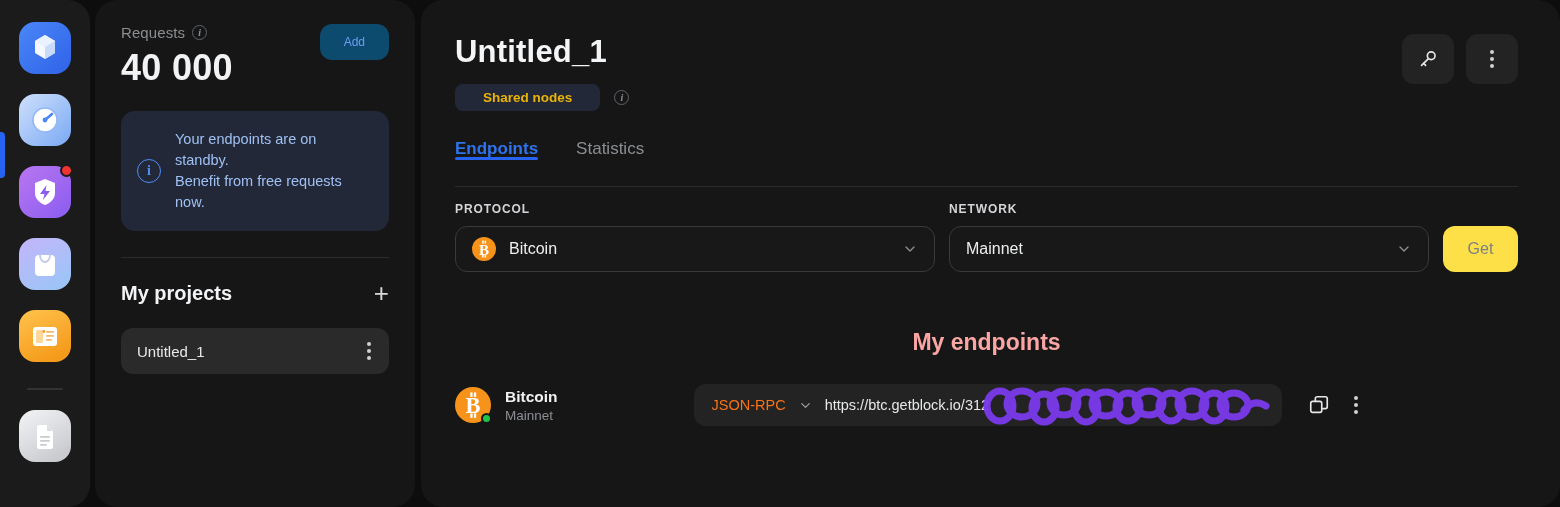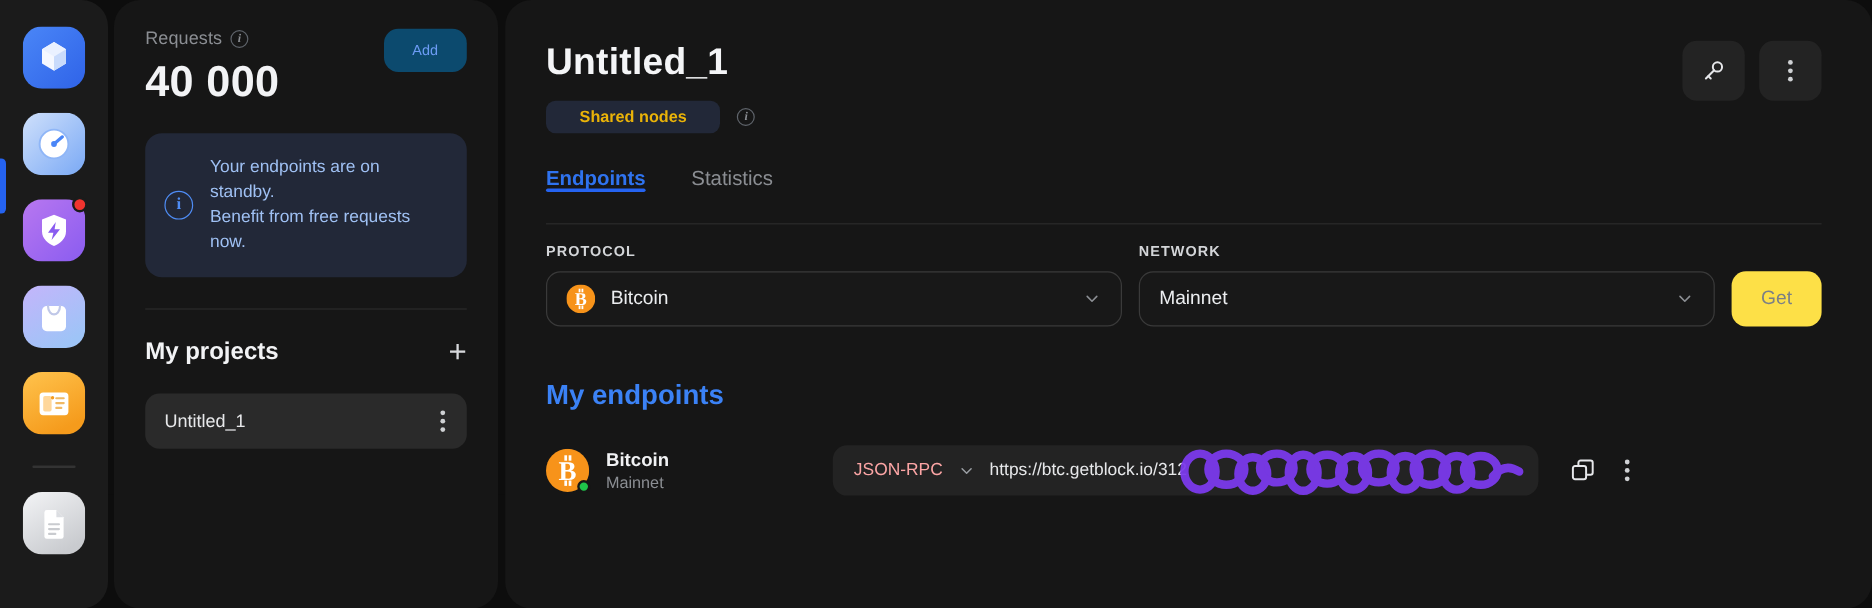--- a/index.html
+++ b/index.html
@@ -145,39 +145,39 @@
     background: #181818; display: flex; align-items: center;
     padding: 0 16px; gap: 13px; cursor: pointer;
   }
   .sel-val { font-size: 16px; color: #eceef0; flex: 1; }
   .chev { color: #8b8e93; }
   .get-btn {
     height: 46px; width: 76px; background: #fde047; color: #7b8086;
     border: none; font-family: inherit; font-size: 16px;
     border-radius: 12px; cursor: pointer;
   }
-  .sec-title { font-size: 23px; font-weight: 700; color: #3b82f6; margin-top: 44px; }
+  .sec-title { font-size: 23px; font-weight: 700; color: #fca5a5; margin-top: 57px; text-align: center; }
 
   .ep-row { display: flex; align-items: center; margin-top: 28px; gap: 0; }
   .ep-av { position: relative; width: 36px; height: 36px; flex: 0 0 36px; }
   .ep-dot {
     position: absolute; right: -1px; bottom: -1px;
     width: 11px; height: 11px; border-radius: 50%;
     background: #1fc44a; border: 2px solid #161616;
   }
   .ep-names { margin-left: 14px; }
   .ep-n1 { font-size: 15.5px; font-weight: 700; color: #f0f1f3; }
   .ep-n2 { font-size: 13.5px; color: #8b8e93; margin-top: 2px; }
   .url-box {
     margin-left: 136px; flex: 1; max-width: 588px;
     height: 42px; background: #232323; border-radius: 12px;
     display: flex; align-items: center; padding: 0 18px;
     gap: 12px; overflow: hidden; position: relative;
   }
-  .url-proto { font-size: 14.5px; color: #fca5a5; white-space: nowrap; }
+  .url-proto { font-size: 14.5px; color: #f97316; white-space: nowrap; }
   .url-text {
     font-size: 14.5px; color: #e7e8ea; white-space: nowrap;
     overflow: hidden; text-overflow: ellipsis;
   }
   .scribble { position: absolute; left: 288px; top: -4px; pointer-events: none; }
   .ep-actions { display: flex; align-items: center; gap: 22px; margin-left: 26px; }
 </style>
 </head>
 <body>
 

